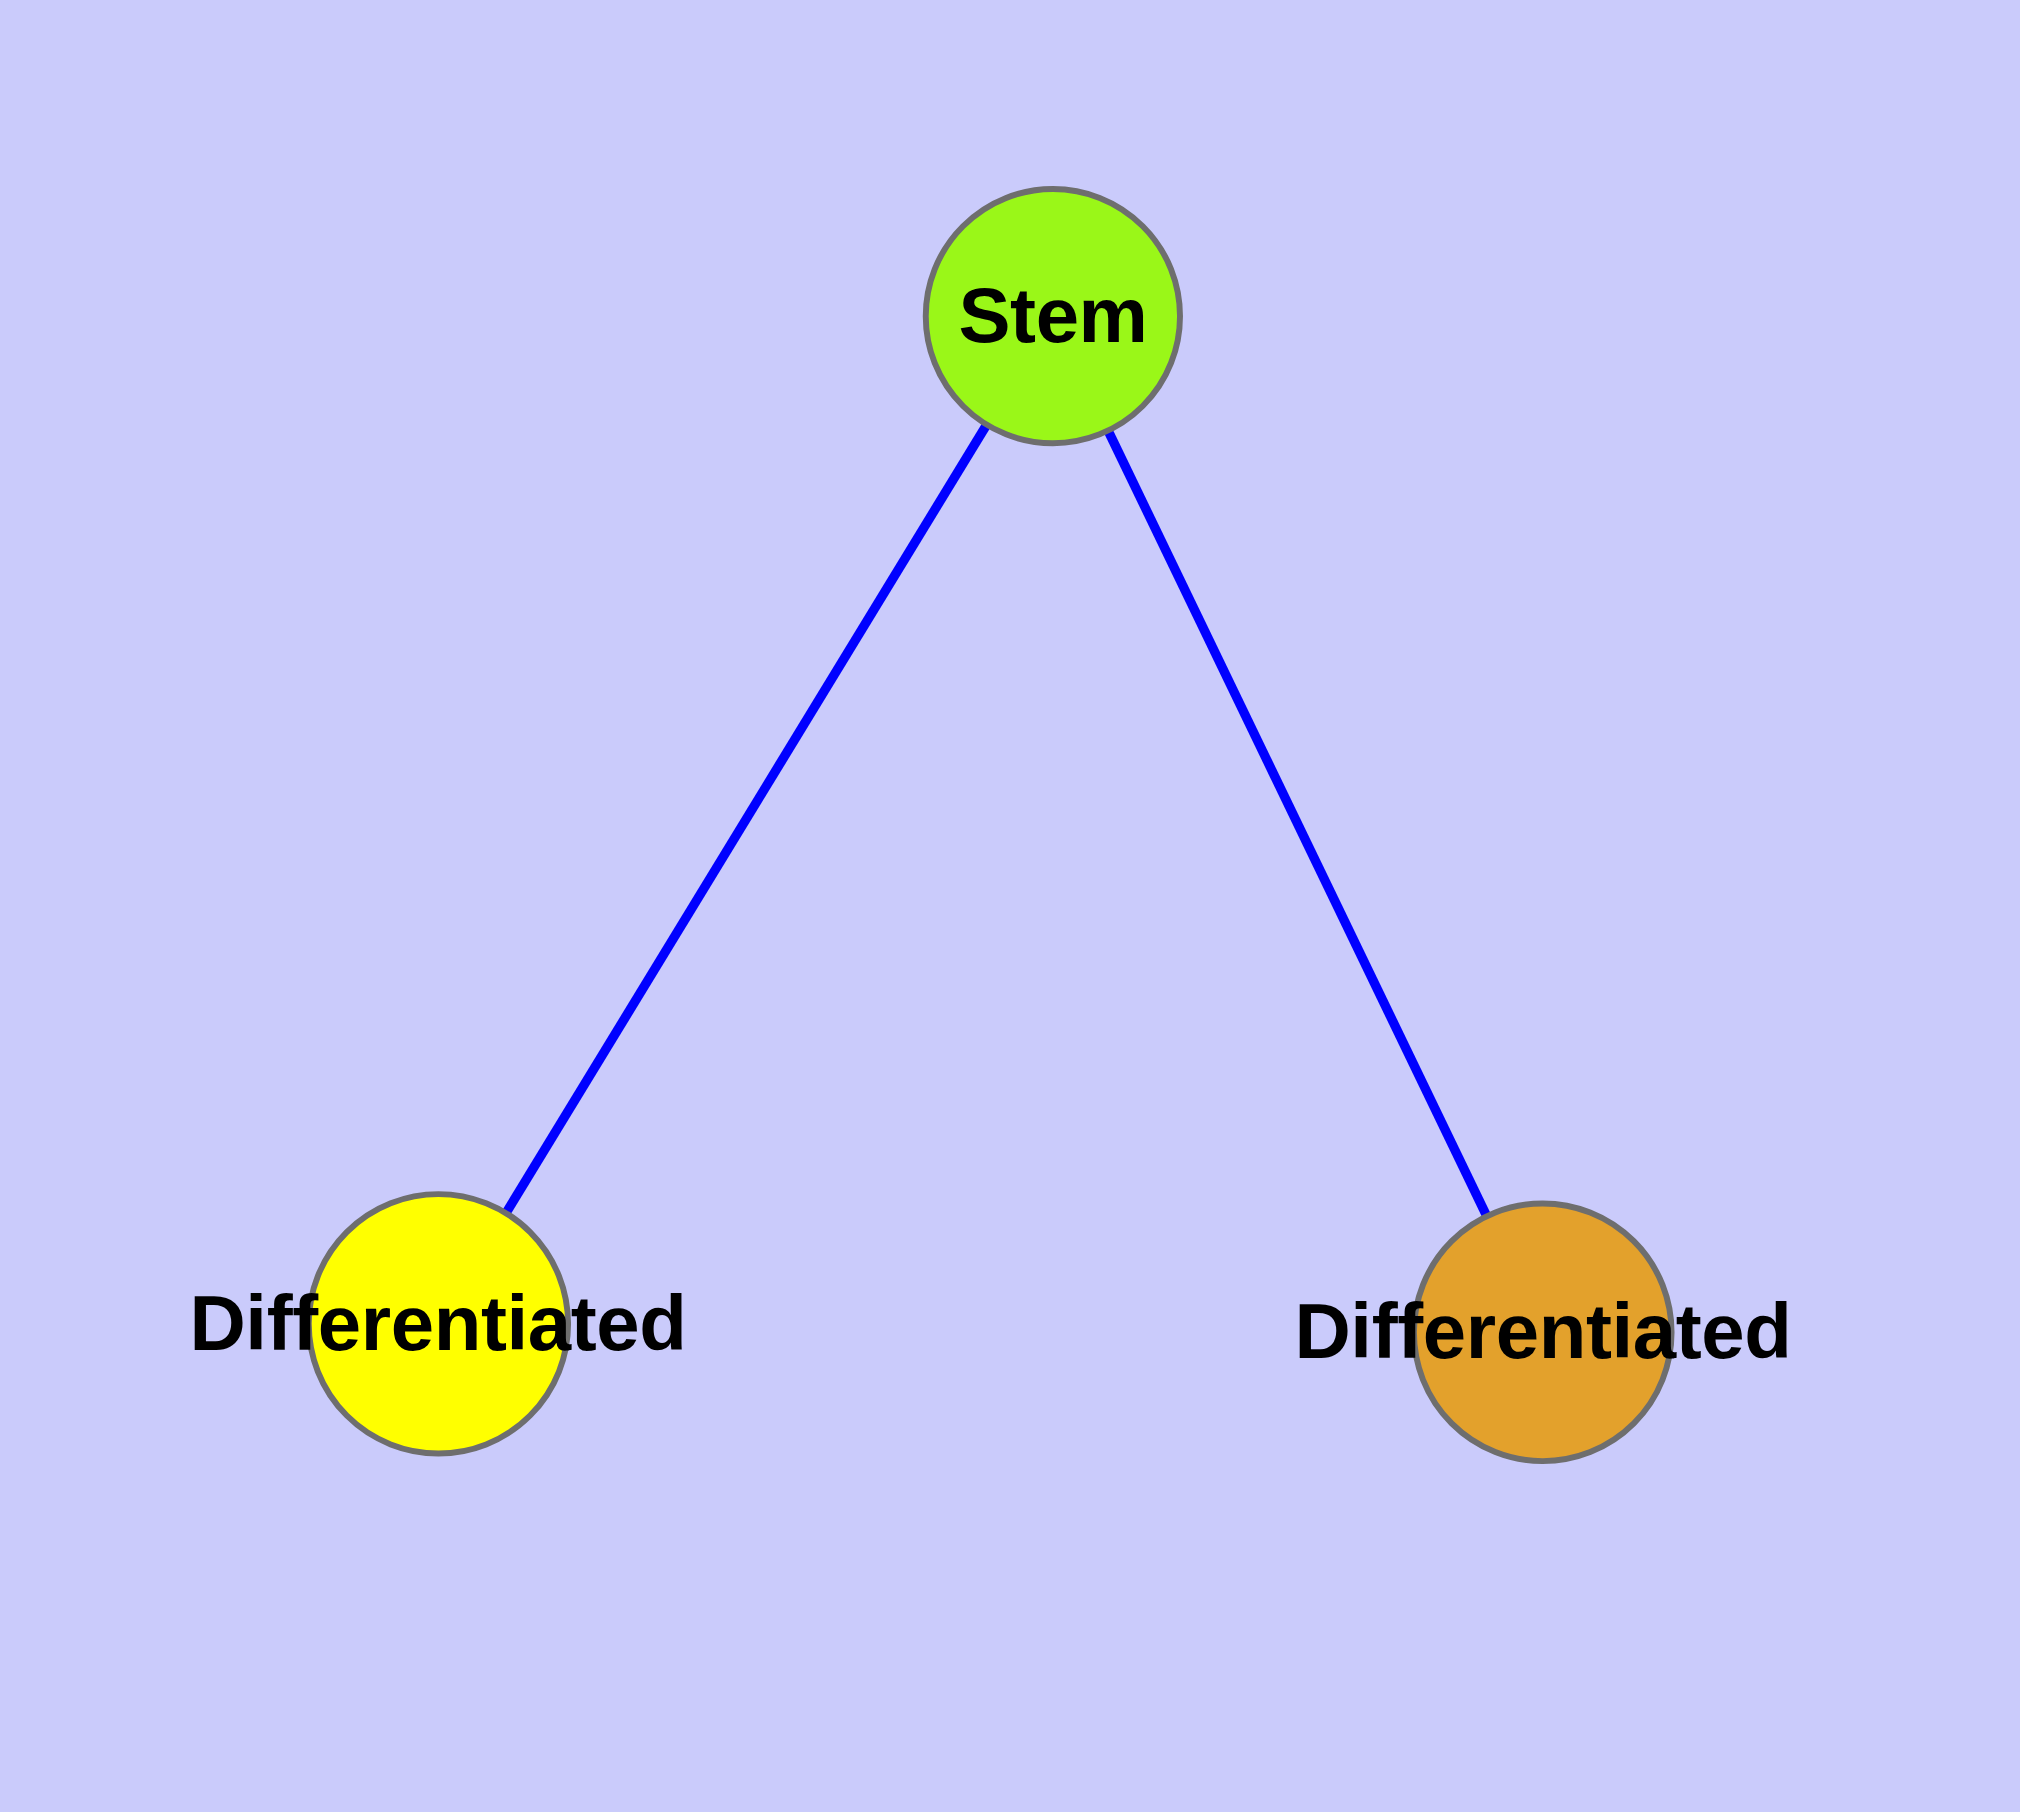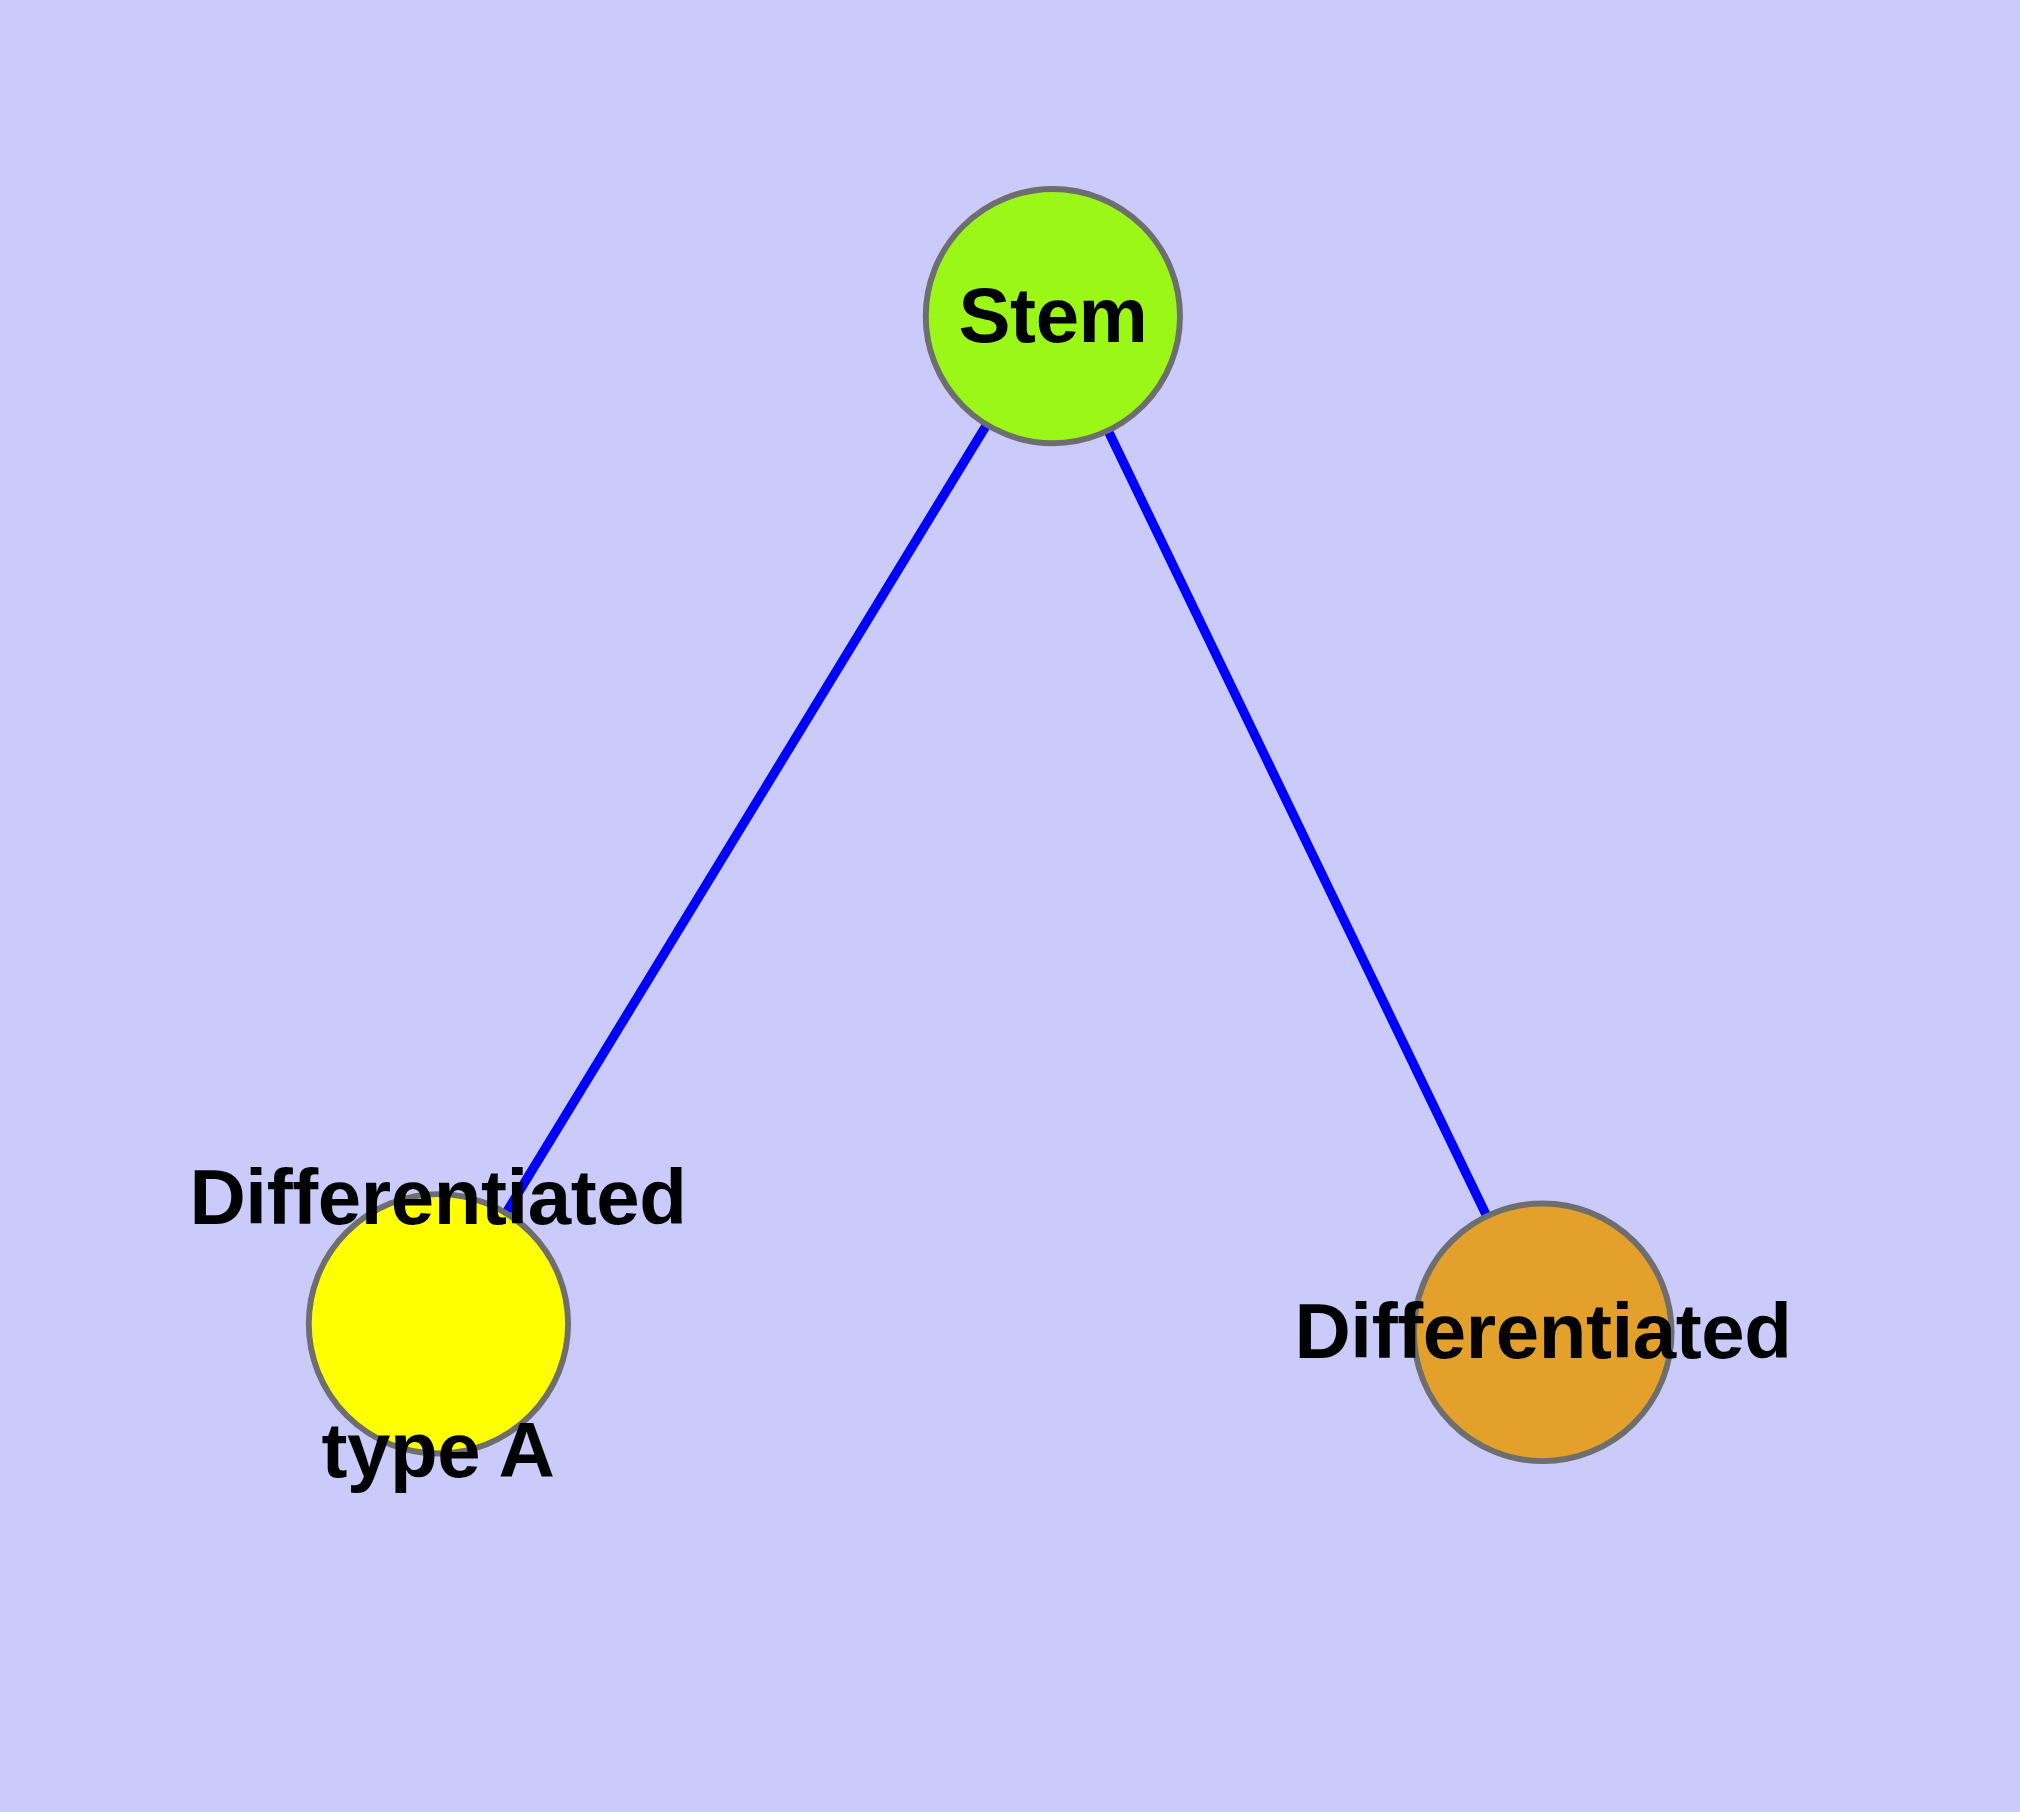--- a/index.html
+++ b/index.html
@@ -64,21 +64,20 @@
       <circle id="circle-diff_b" cx="1820" cy="1572" r="152" fill="#e3a12c" stroke="#6e6e6e" stroke-width="7"></circle>
     </g>
   </svg>
 
   <div class="node-label" id="label-stem" style="left: 1053px; top: 316px; font-size: 78px; color: rgb(0, 0, 0);">
     <div>Stem</div>
   </div>
 
   <div class="node-label" id="label-diff_a" style="left: 438px; top: 1324px; font-size: 78px; color: rgb(0, 0, 0);">
     <div>Differentiated</div>
-    <div>type A</div>
   </div>
 
   <div class="node-label" id="label-diff_b" style="left: 1543px; top: 1332px; font-size: 78px; color: rgb(0, 0, 0);">
     <div>Differentiated</div>
   </div>
 
 </div>
 
 
 </body></html>

